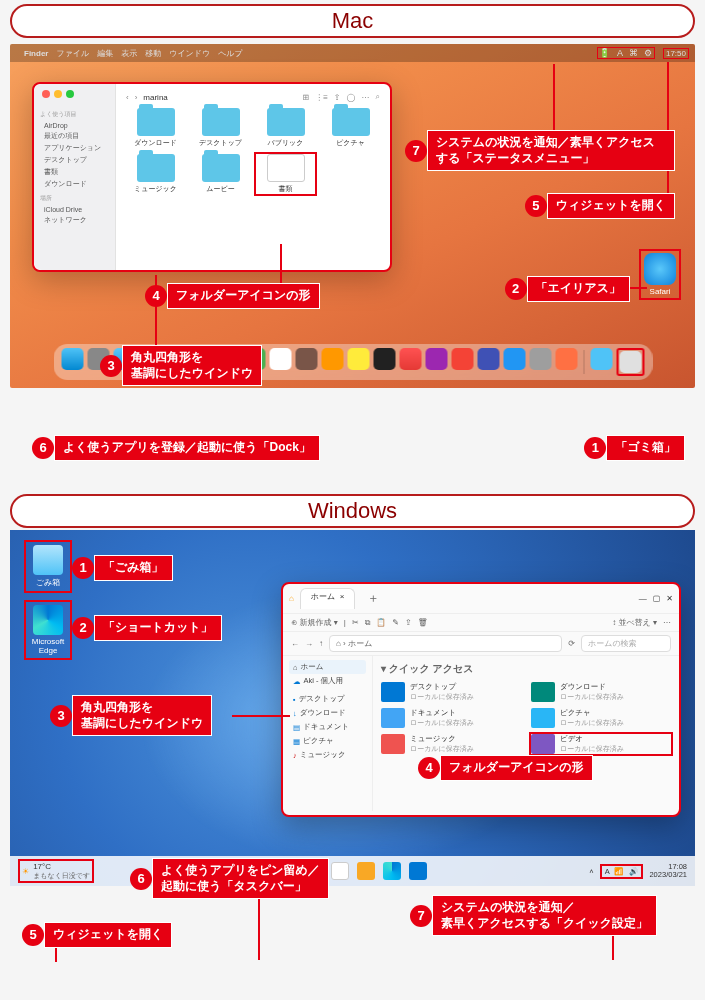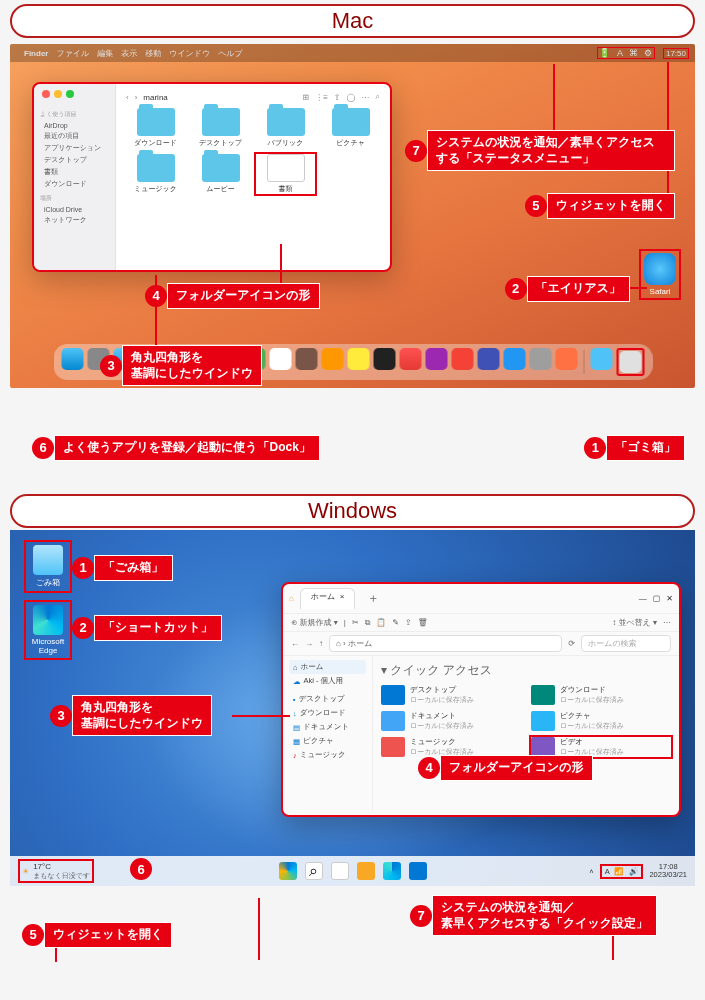--- a/index.html
+++ b/index.html
@@ -69,21 +69,21 @@
   .exp-titlebar .tabs { display: flex; gap: 2px; }
   .exp-tab { background: #fff; border: 1px solid #ddd; border-bottom: none; border-radius: 6px 6px 0 0; padding: 2px 10px; font-size: 8px; }
   .exp-tab.plus { border: none; background: none; font-size: 12px; color: #666; }
   .exp-toolbar, .exp-path { display: flex; align-items: center; gap: 6px; padding: 3px 8px; border-bottom: 1px solid #eee; color: #666; }
   .exp-path .crumb { background: #fff; border: 1px solid #ddd; border-radius: 4px; padding: 2px 6px; flex: 1; }
   .exp-path .search { background: #fff; border: 1px solid #ddd; border-radius: 4px; padding: 2px 6px; color: #aaa; width: 90px; }
   .exp-body { display: flex; height: 155px; }
   .exp-sidebar { width: 90px; border-right: 1px solid #eee; padding: 4px 6px; font-size: 7.5px; color: #444; }
   .exp-sidebar div { padding: 2px 0 2px 4px; display: flex; align-items: center; gap: 3px; }
   .exp-content { flex: 1; padding: 6px 8px; }
-  .exp-content h6 { font-size: 12px; color: #666; font-weight: 400; margin-bottom: 6px; }
+  .exp-content h6 { font-size: 10px; color: #666; font-weight: 700; margin-bottom: 6px; }
   .qa-grid { display: grid; grid-template-columns: 1fr 1fr; gap: 6px 10px; }
   .qa-item { display: flex; align-items: center; gap: 5px; font-size: 7.5px; position: relative; }
   .qa-thumb { width: 24px; height: 20px; border-radius: 2px; }
   .qa-item .sub { color: #999; font-size: 7px; display: block; }
   .exp-status { border-top: 1px solid #eee; padding: 2px 8px; font-size: 7.5px; color: #666; }
 
   .win-taskbar { position: absolute; bottom: 0; left: 0; right: 0; height: 30px;
     background: rgba(255,255,255,0.85); display: flex; align-items: center; padding: 0 8px; }
   .tb-left { display: flex; align-items: center; gap: 4px; font-size: 8px; color: #333;
     border: 2px solid #e60012; padding: 0 2px; height: 24px; }
@@ -388,21 +388,21 @@
       <div class="tb-ico" style="background:conic-gradient(#0078d4,#00bcf2,#40e0d0)"></div>
       <div class="tb-ico" style="background:#0078d4"></div>
     </div>
     <div class="tb-right">
       <span>˄</span>
       <div class="tb-tray">
         <span>A</span>
         <span>📶</span>
         <span>🔊</span>
       </div>
-      <div style="text-align:center;line-height:1.1">
+      <div style="text-align:right;line-height:1.1">
         <div>17:08</div>
         <div>2023/03/21</div>
       </div>
     </div>
   </div>
 </div>
 
 <div class="callout" style="top:555px; left:72px;">
     <span class="num">1</span>
     <span class="lab">「ごみ箱」</span>
@@ -421,20 +421,22 @@
     <span class="num">4</span>
     <span class="lab">フォルダーアイコンの形</span>
   </div>
 <div class="callout" style="top:922px; left:22px;">
     <span class="num">5</span>
     <span class="lab">ウィジェットを開く</span>
   </div>
 <div class="leader" style="top:944px; left:55px; width:2px; height:18px;"></div>
 <div class="callout multi" style="top:858px; left:130px;">
     <span class="num">6</span>
+    <span class="lab" style="white-space:pre">よく使うアプリをピン留め／
+起動に使う「タスクバー」</span>
   </div>
 <div class="leader" style="top:898px; left:258px; width:2px; height:62px;"></div>
 <div class="callout multi" style="top:895px; left:410px;">
     <span class="num">7</span>
     <span class="lab" style="white-space:pre">システムの状況を通知／
 素早くアクセスする「クイック設定」</span>
   </div>
 <div class="leader" style="top:934px; left:612px; width:2px; height:26px;"></div>
 
 </body></html>

